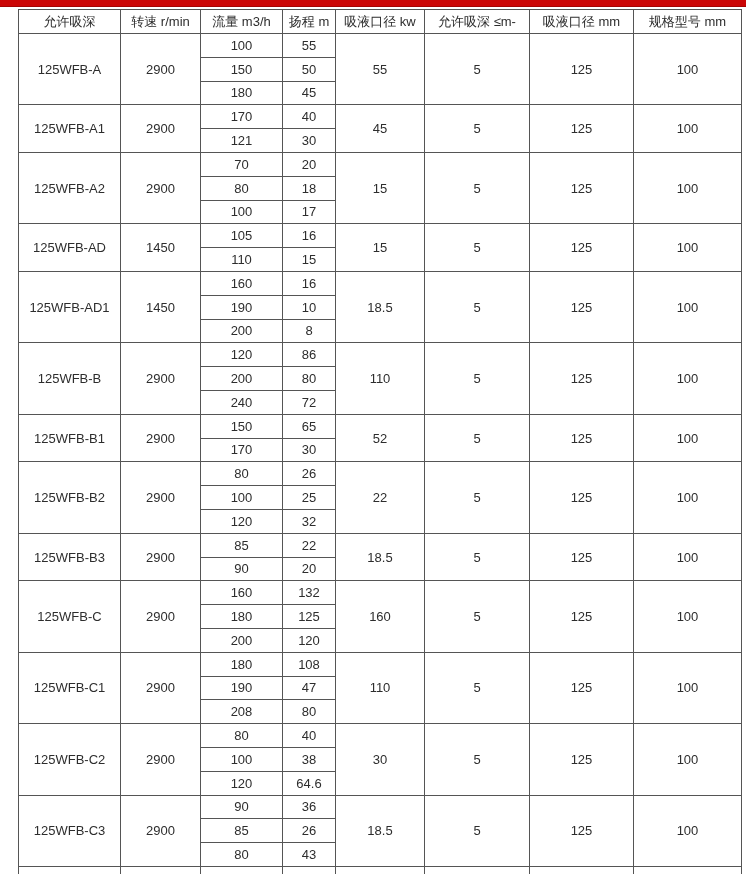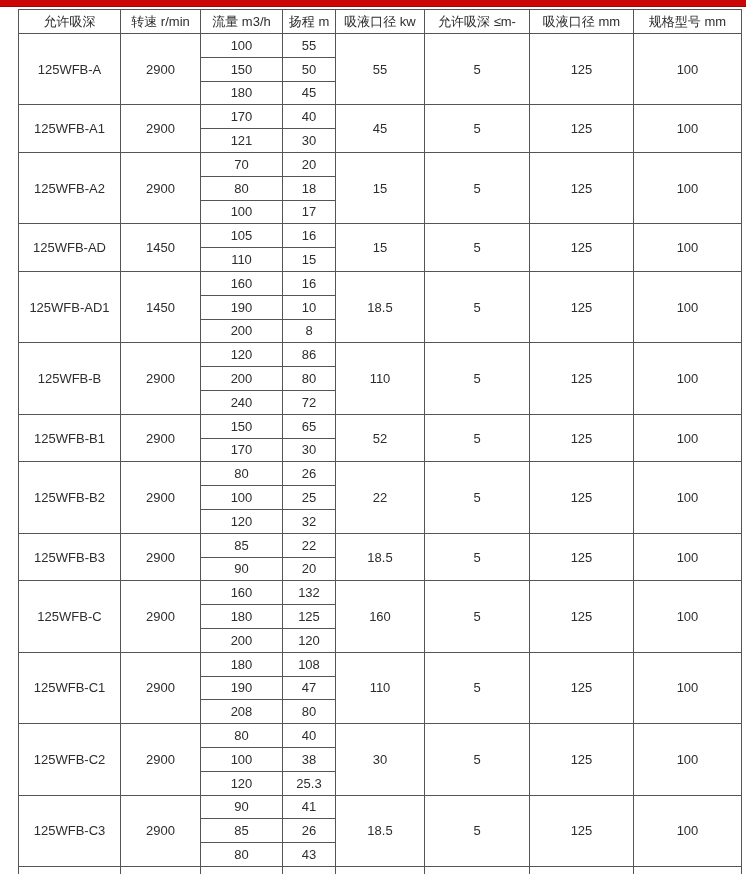--- a/index.html
+++ b/index.html
@@ -265,27 +265,27 @@
           <td rowspan="3">5</td>
           <td rowspan="3">125</td>
           <td rowspan="3">100</td>
         </tr>
         <tr class="sub-row">
           <td>100</td>
           <td>38</td>
         </tr>
         <tr class="sub-row">
           <td>120</td>
-          <td>25.3</td>
+          <td>64.6</td>
         </tr>
         <tr class="sub-row">
           <td rowspan="3">125WFB-C3</td>
           <td rowspan="3">2900</td>
           <td>90</td>
-          <td>41</td>
+          <td>36</td>
           <td rowspan="3">18.5</td>
           <td rowspan="3">5</td>
           <td rowspan="3">125</td>
           <td rowspan="3">100</td>
         </tr>
         <tr class="sub-row">
           <td>85</td>
           <td>26</td>
         </tr>
         <tr class="sub-row">

